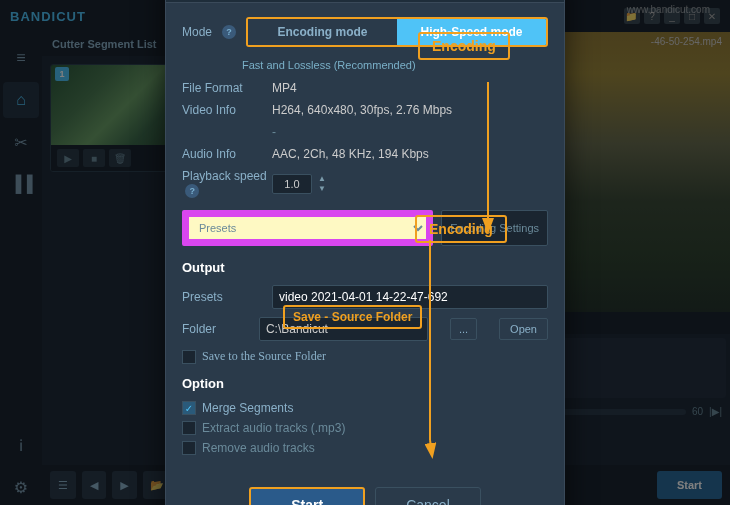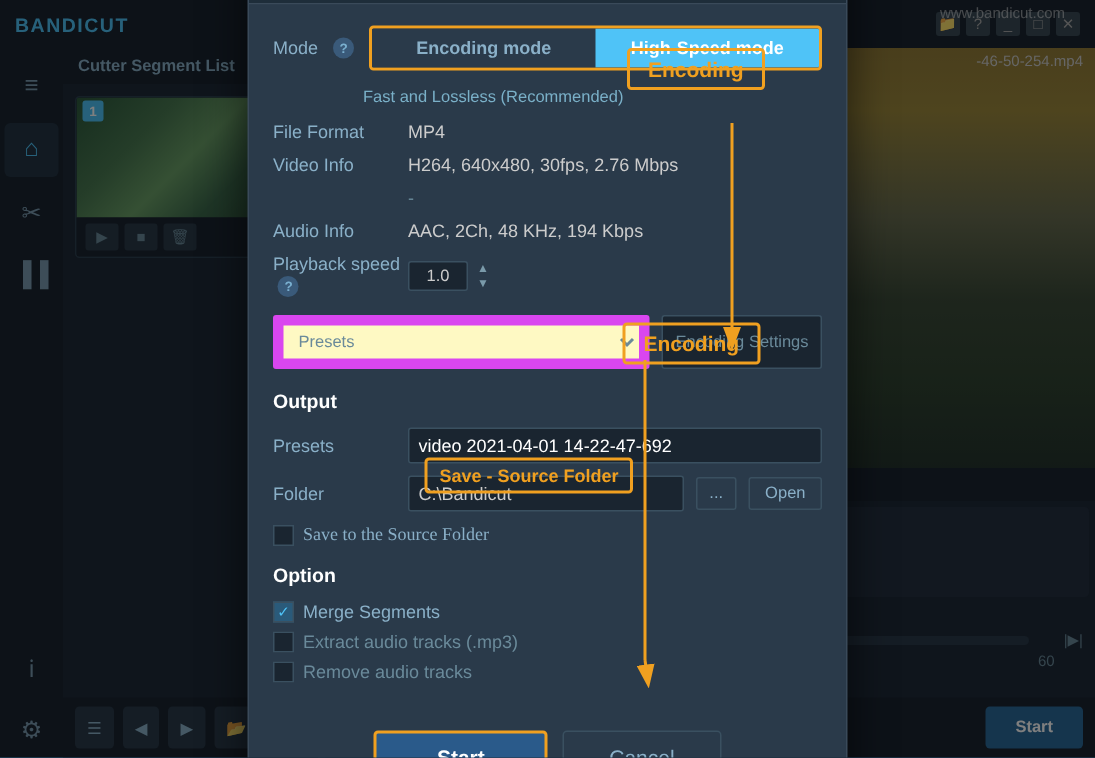--- a/index.html
+++ b/index.html
@@ -472,21 +472,21 @@
     
     .section-header {
       color: #fff;
       font-size: 13px;
       font-weight: bold;
       margin-bottom: 10px;
     }
     .folder-row {
       display: flex;
       align-items: center;
-      gap: 8px;
+      gap: 22px;
     }
     .folder-path {
       flex: 1;
       background: #1a2530;
       border: 1px solid #3a5060;
       border-radius: 2px;
       color: #ccc;
       padding: 4px 6px;
       font-size: 12px;
     }
@@ -665,21 +665,21 @@
       </div>
       <div class="timeline-track">
         <div class="timeline-clip"></div>
       </div>
       <div class="progress-bar-area">
         <span style="color:#6a8a9a;font-size:10px;">0</span>
         <div class="progress-track">
           <div class="progress-fill"></div>
           <div class="progress-thumb"></div>
         </div>
-        <span style="color:#6a8a9a;font-size:10px;margin-top:30px;">60</span>
+        <span style="color:#6a8a9a;font-size:10px;">60</span>
         <span style="color:#6a8a9a;font-size:10px;">|▶|</span>
       </div>
     </div>
 
   </div>
 
   <div class="bottom-toolbar">
     <div class="tool-btn">☰</div>
     <div class="tool-btn">◀</div>
     <div class="tool-btn">▶</div>

